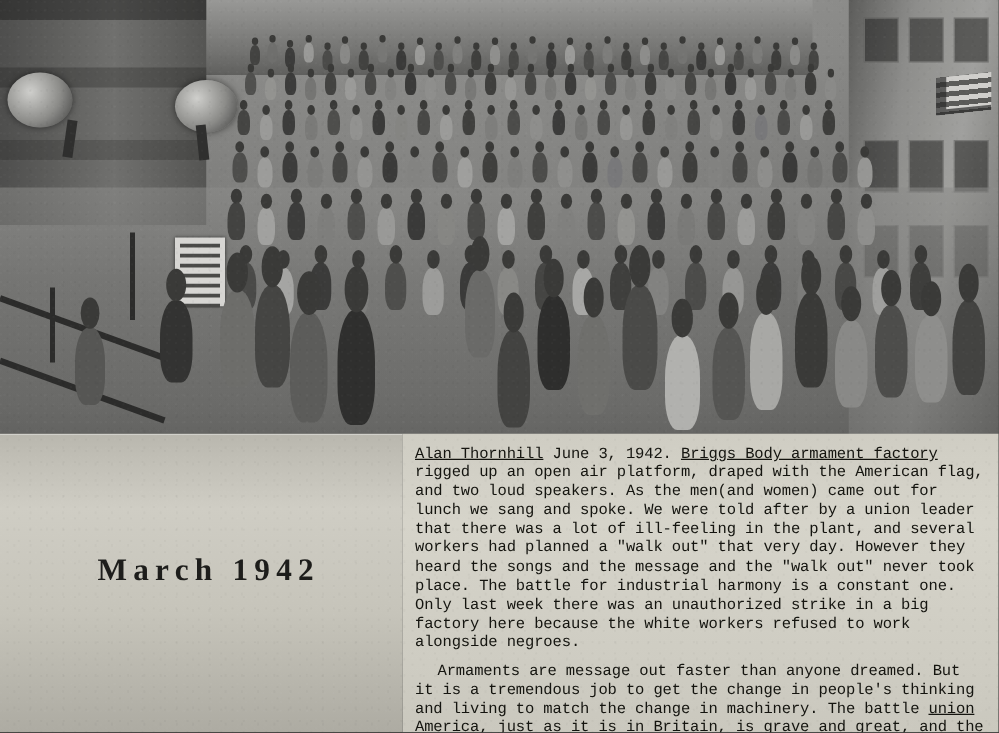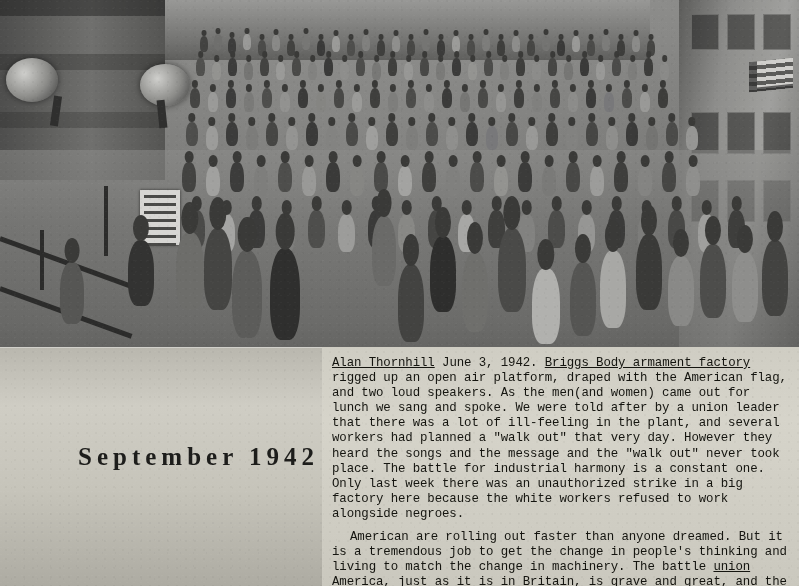--- a/index.html
+++ b/index.html
@@ -425,22 +425,22 @@
       <div class="p" style="left:668px;top:256px;width:26px;height:70px;background:#8a8a80"></div>
       <div class="p" style="left:700px;top:244px;width:26px;height:74px;background:#4d4d46"></div>
       <div class="p" style="left:732px;top:252px;width:26px;height:70px;background:#8f8f85"></div>
       <div class="p" style="left:762px;top:240px;width:26px;height:76px;background:#43433d"></div>
     </div>
 
     <div class="photo-bottom-shade"></div>
   </div>
 
   <div class="caption-plate">
-    <div class="caption-sub">September  1942</div>
+    <div class="caption-sub">March  1942</div>
   </div>
 
   <div class="typed-panel">
     <p class="indent-first"><span class="u">Alan Thornhill</span> <span>June 3, 1942.</span> <span class="u">Briggs Body armament factory</span><span> rigged up an open air platform, draped with the American flag, and two loud speakers. As the men(and women) came out for lunch we sang and spoke. We were told after by a union leader that there was a lot of ill-feeling in the plant, and several workers had planned a "walk out" that very day. However they heard  the songs and the message and the "walk out" never took place. The battle for industrial harmony is a constant one. Only last week there was an unauthorized strike in a big factory here because the white workers refused to work alongside negroes.</span></p>
-    <p><span>American are rolling out faster than anyone dreamed. But it is a tremendous job to get the change in people's thinking and living to match the change in machinery. The battle </span><span class="u">union</span><span> America, just as it is in Britain, is grave and great, and the Godless materialist forces are very strong.</span></p>
+    <p><span>Armaments are message out faster than anyone dreamed. But it is a tremendous job to get the change in people's thinking and living to match the change in machinery. The battle </span><span class="u">union</span><span> America, just as it is in Britain, is grave and great, and the Godless materialist forces are very strong.</span></p>
   </div>
 
   <div class="grain"></div>
 </div>
 
 </body></html>

